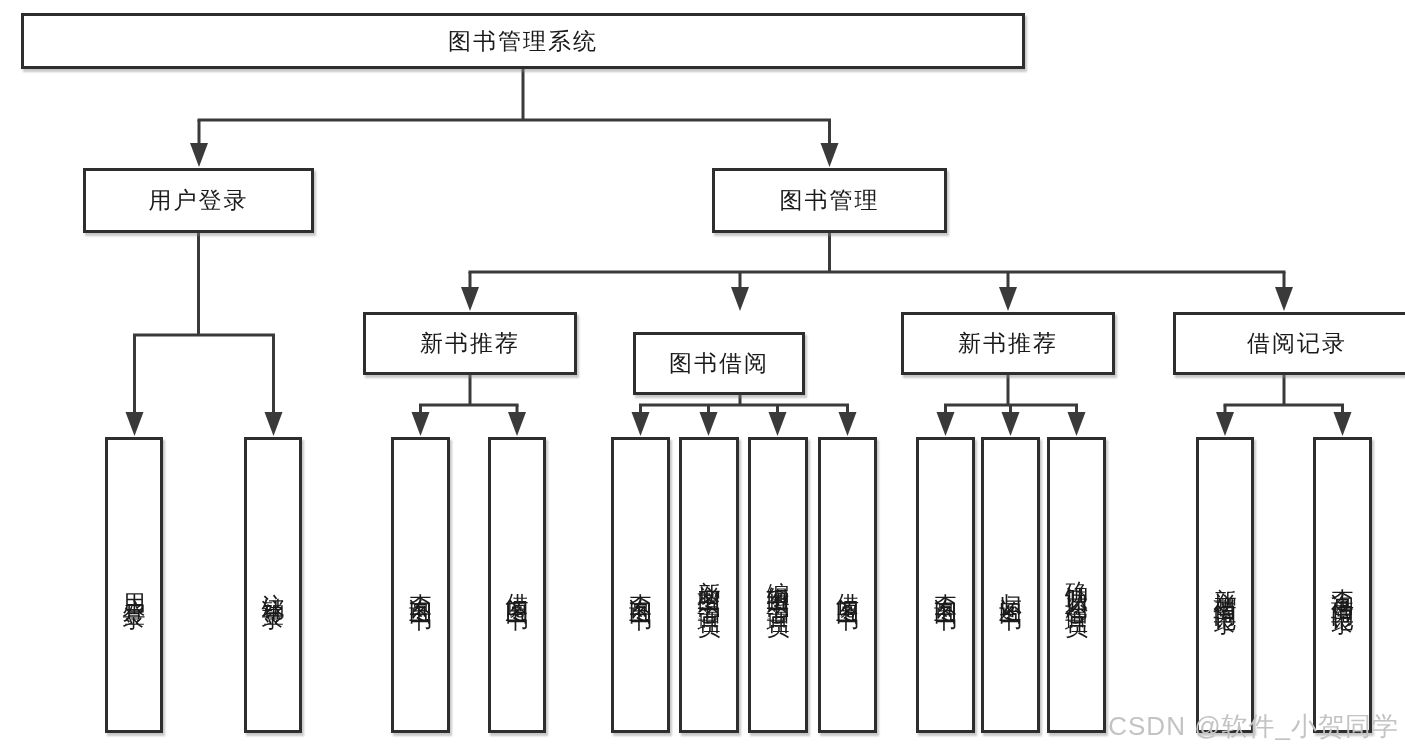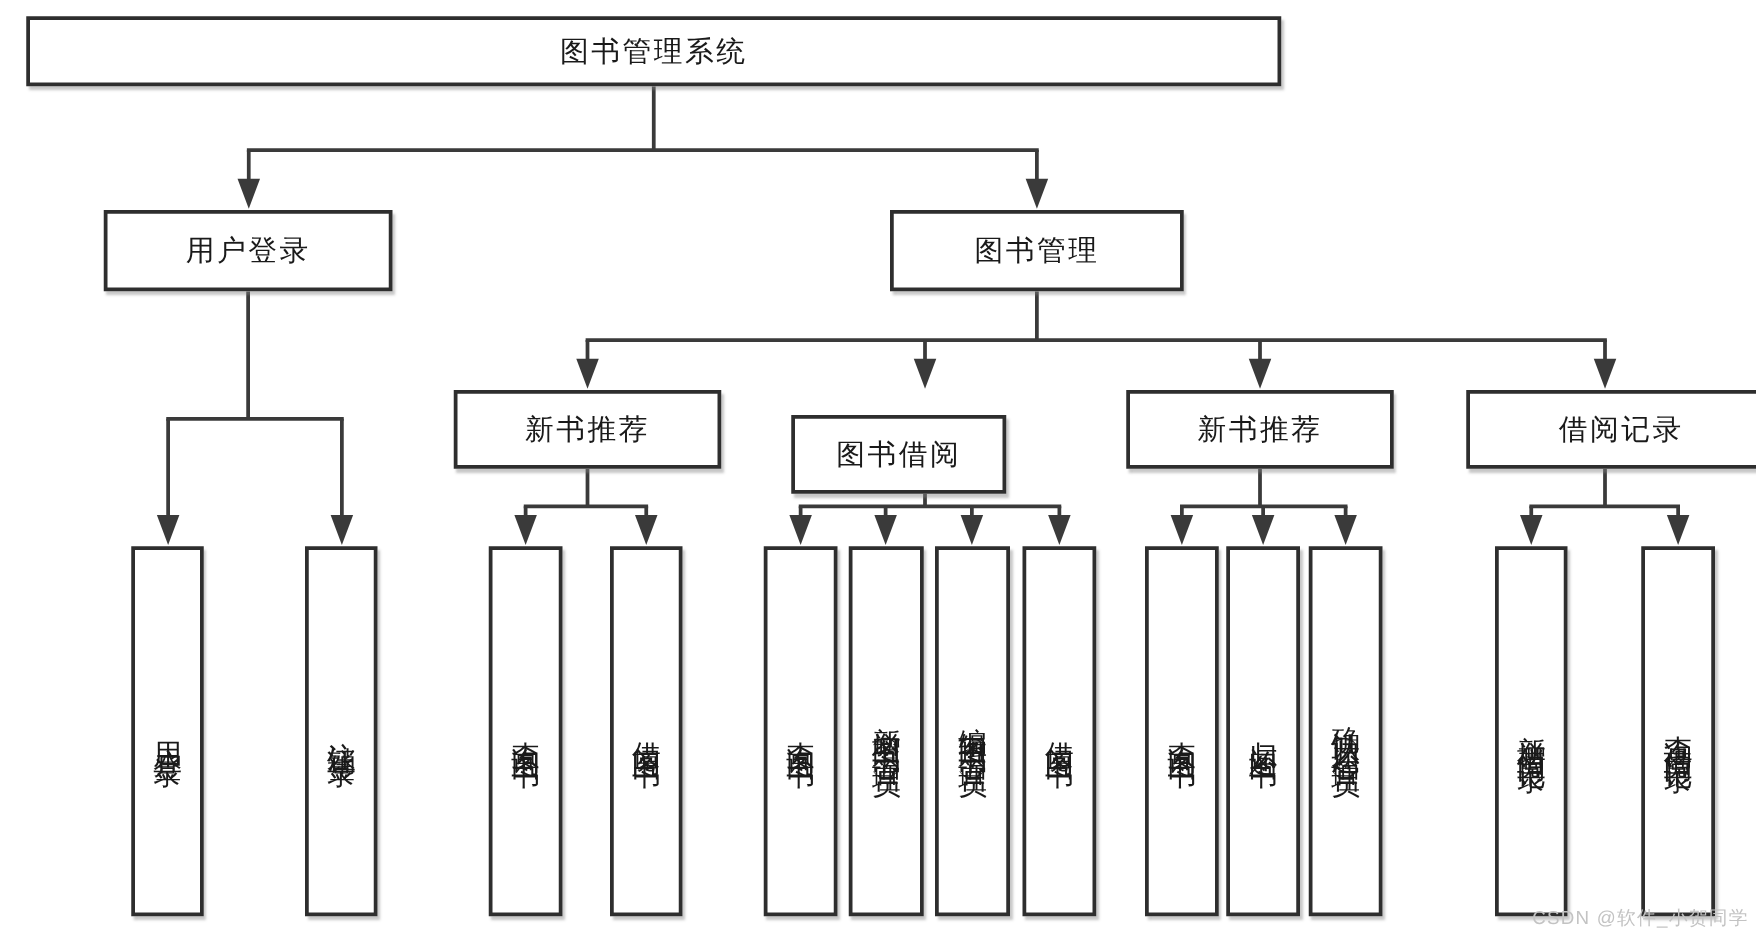--- a/index.html
+++ b/index.html
@@ -21,21 +21,21 @@
     display:flex;align-items:center;justify-content:center;
     color:var(--text,#1a1a1a);
   }
   .node.h span{font-size:23px;letter-spacing:2px;white-space:nowrap;}
   .node.v span{
     writing-mode:vertical-rl;text-orientation:mixed;
     font-size:23px;line-height:1;letter-spacing:5px;white-space:nowrap;
   }
   #watermark{
     position:absolute;right:6px;bottom:3px;
-    font-size:15px;letter-spacing:1px;
+    font-size:26px;letter-spacing:1px;
     color:var(--watermark,#c3c3c3);
     white-space:nowrap;z-index:5;
   }
 </style>
 </head>
 <body>
 
 <div id="stage">
 
   <svg id="connector-svg">

